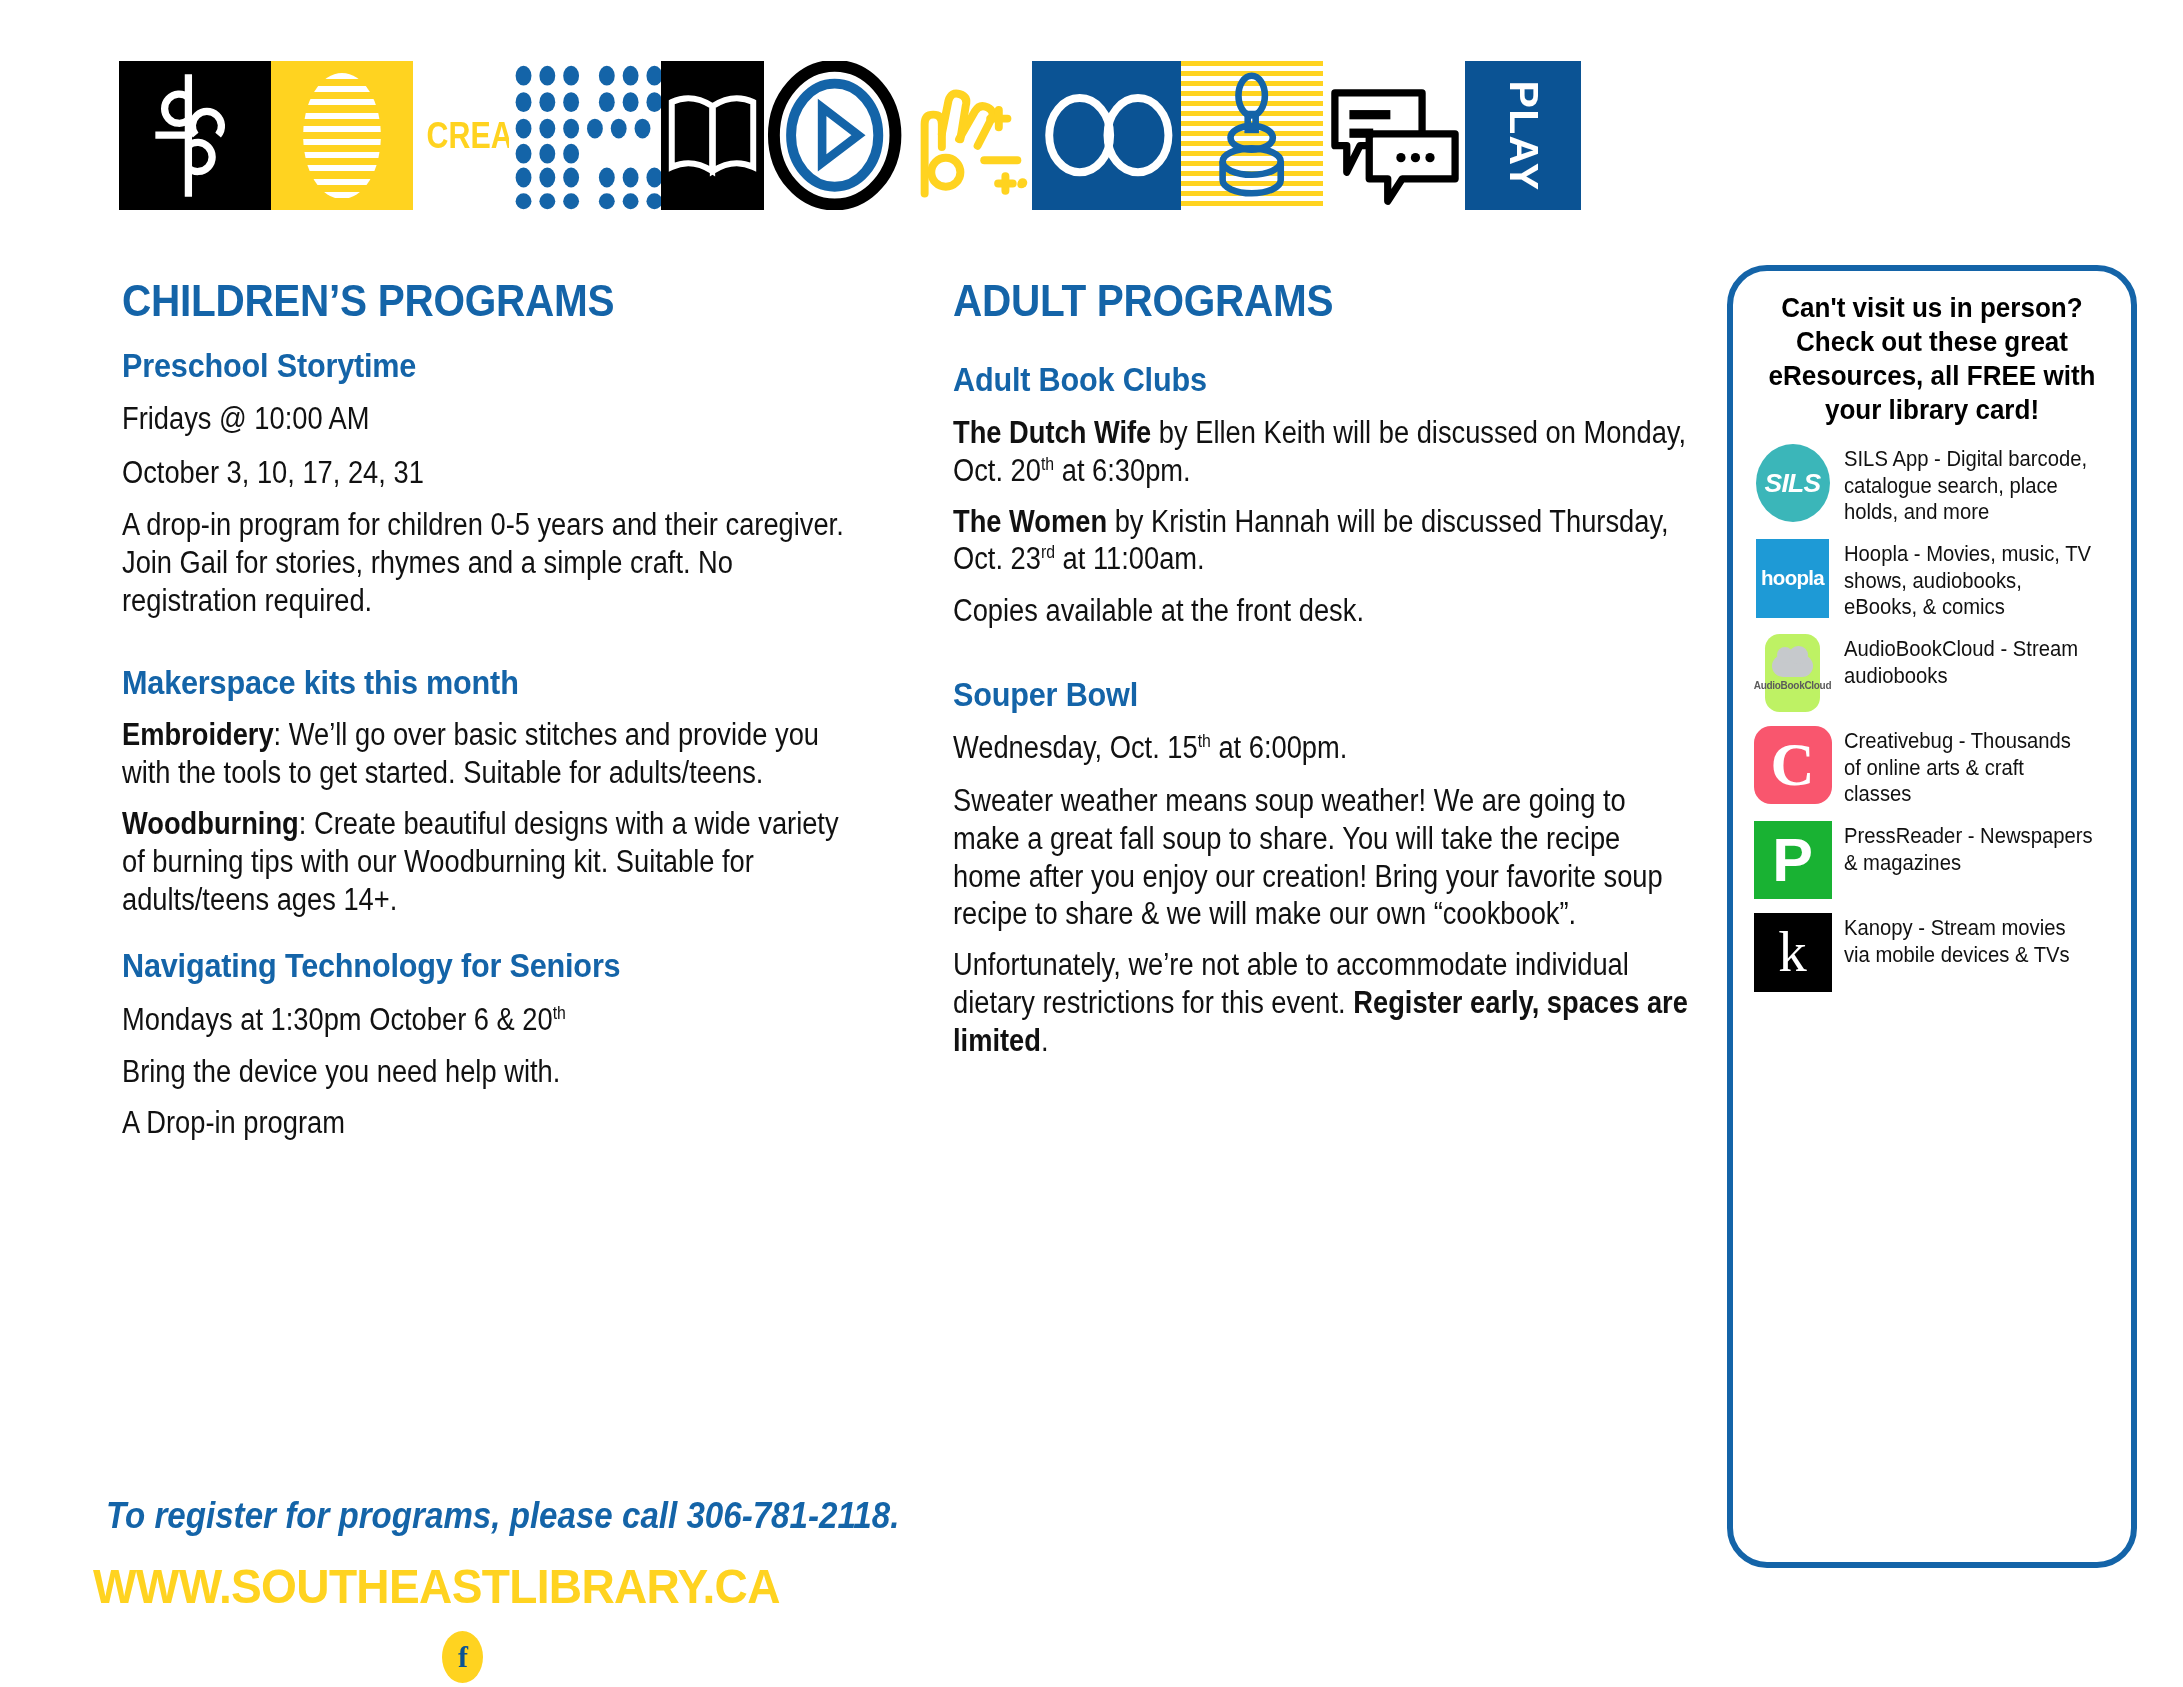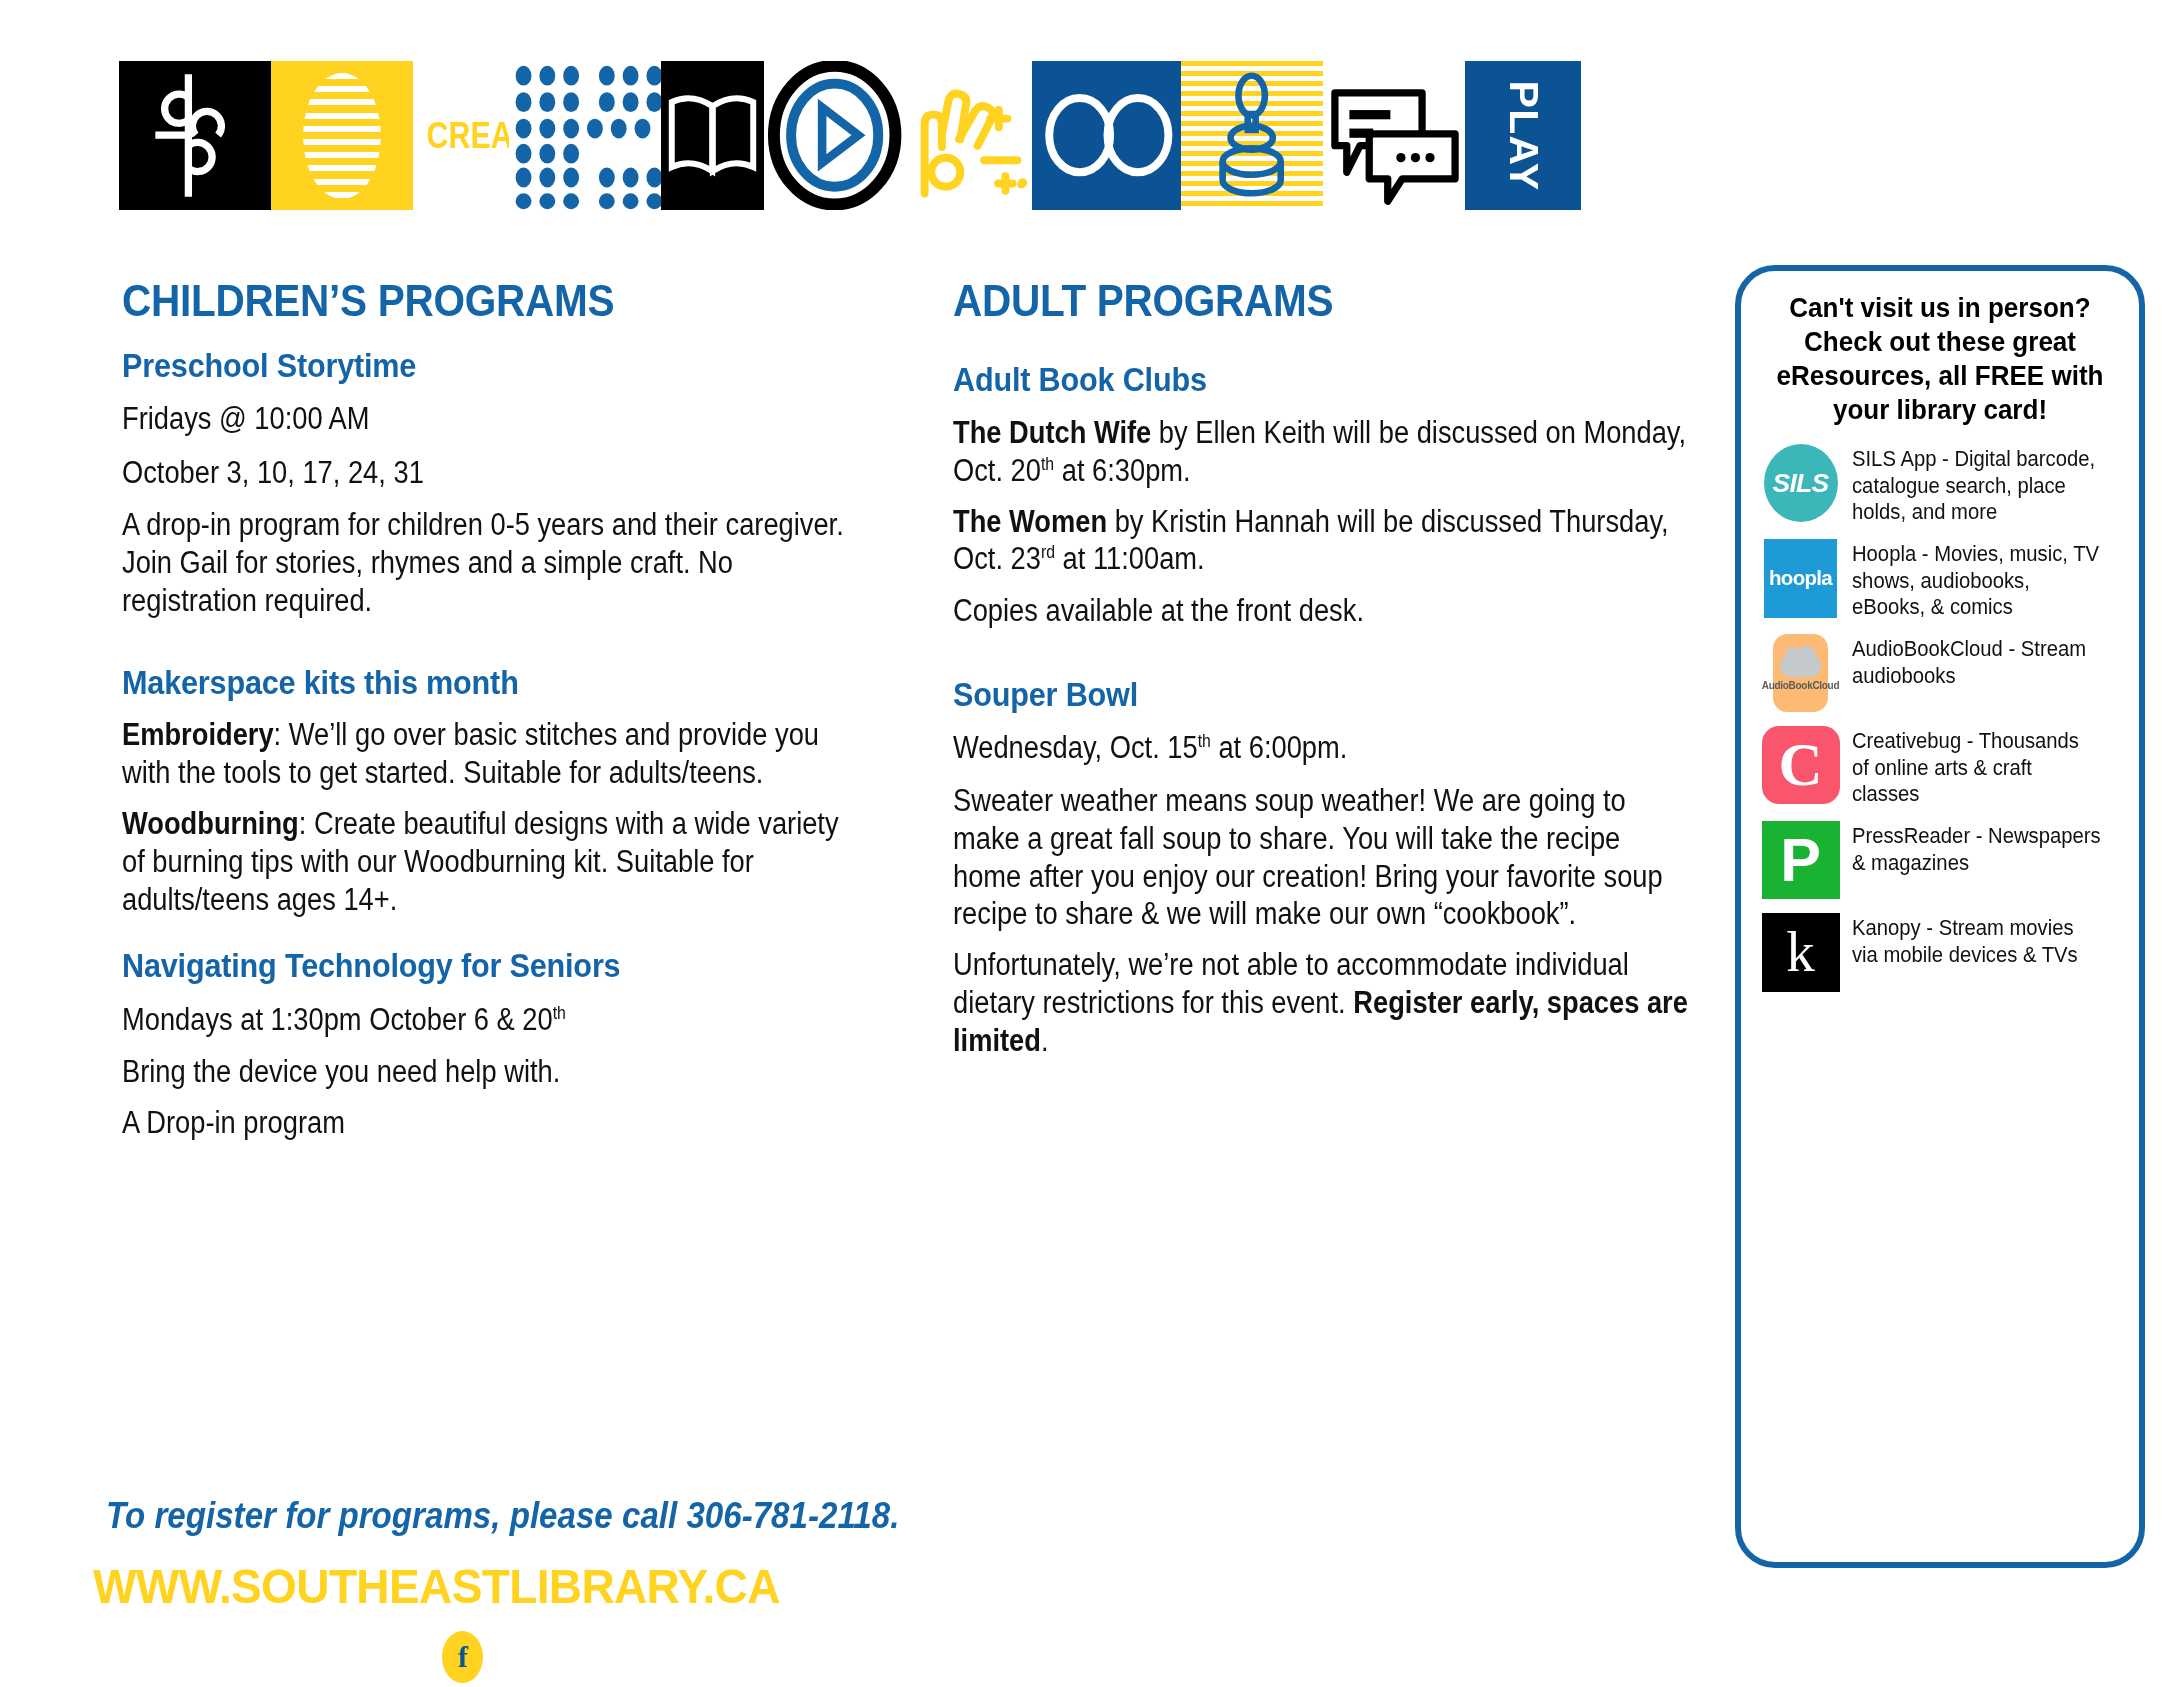--- a/index.html
+++ b/index.html
@@ -93,21 +93,21 @@
   p.body b { font-weight: 700; }
   sup { font-size: 0.58em; vertical-align: super; }
   .gap-sm { height: 14.6px; }
   .gap-md { height: 30px; }
 
   
   .sidebar {
     position: absolute; left: 1727px; top: 265px;
     width: 410px; height: 1303px;
     border: 6px solid #1464a8; border-radius: 40px;
-    background: #fff; padding: 20px 16px 13.2px 16px; margin-left: 8px;
+    background: #fff; padding: 20px 16px 13.2px 16px;
   }
   .side-head {
     text-align: center; font-weight: 700; color: #000;
     font-size: 28px; line-height: 1.22; transform: scaleX(0.93);
     margin-bottom: 16px;
   }
   .res-list { display: flex; flex-direction: column; gap: 13.2px; padding-left: 4px;}
   .res-item { display: flex; align-items: flex-start; gap: 12px; }
   .res-ico {
     flex: 0 0 auto; width: 79px; height: 79px;
@@ -127,21 +127,21 @@
   .ic-libby { width:78px; height:78px; background:#6d1f35; position:relative; }
   .ic-libby .bk { position:absolute; left:9.3px; bottom:6.6px; width:60px; height:28px;
                   background:#2fb7b0; border-radius:2.6px 2.6px 0 0; }
   .ic-libby .dome { position:absolute; left:17px; bottom:26.5px; width:44px; height:22.5px;
                     background:#c9154c; border-radius:26.5px 26.5px 0 0; }
   .ic-libby .flag { position:absolute; left:45px; bottom:38px; width:14.6px; height:17px;
                     background:#2fb7b0; }
   .ic-hoopla { width:73px; height:83px; background:#1e9ad6; color:#fff;
                display:flex; align-items:center; justify-content:center;
                font-size:20.5px; font-weight:600; letter-spacing:-0.7px; }
-  .ic-abc { width:55px; height:78px; background:#fdba74; border-radius:14.6px;
+  .ic-abc { width:55px; height:78px; background:#bef264; border-radius:14.6px;
             display:flex; flex-direction:column; align-items:center; justify-content:center;
             color:#5b5b5b; }
   .ic-abc .cloud { width:41px; height:22.5px; background:#c6c9cc; border-radius:13.2px;
                    position:relative; margin-bottom:2.6px; }
   .ic-abc .cloud:before { content:''; position:absolute; left:5.3px; top:-8px;
                    width:16px; height:16px; background:#c6c9cc; border-radius:50%; }
   .ic-abc .cloud:after { content:''; position:absolute; right:5.3px; top:-9.3px;
                    width:18.5px; height:18.5px; background:#c6c9cc; border-radius:50%; }
   .ic-abc .lbl { font-size:10px; font-weight:700; letter-spacing:-0.3px; }
   .ic-tumble { width:78px; height:78px; border-radius:17px;

